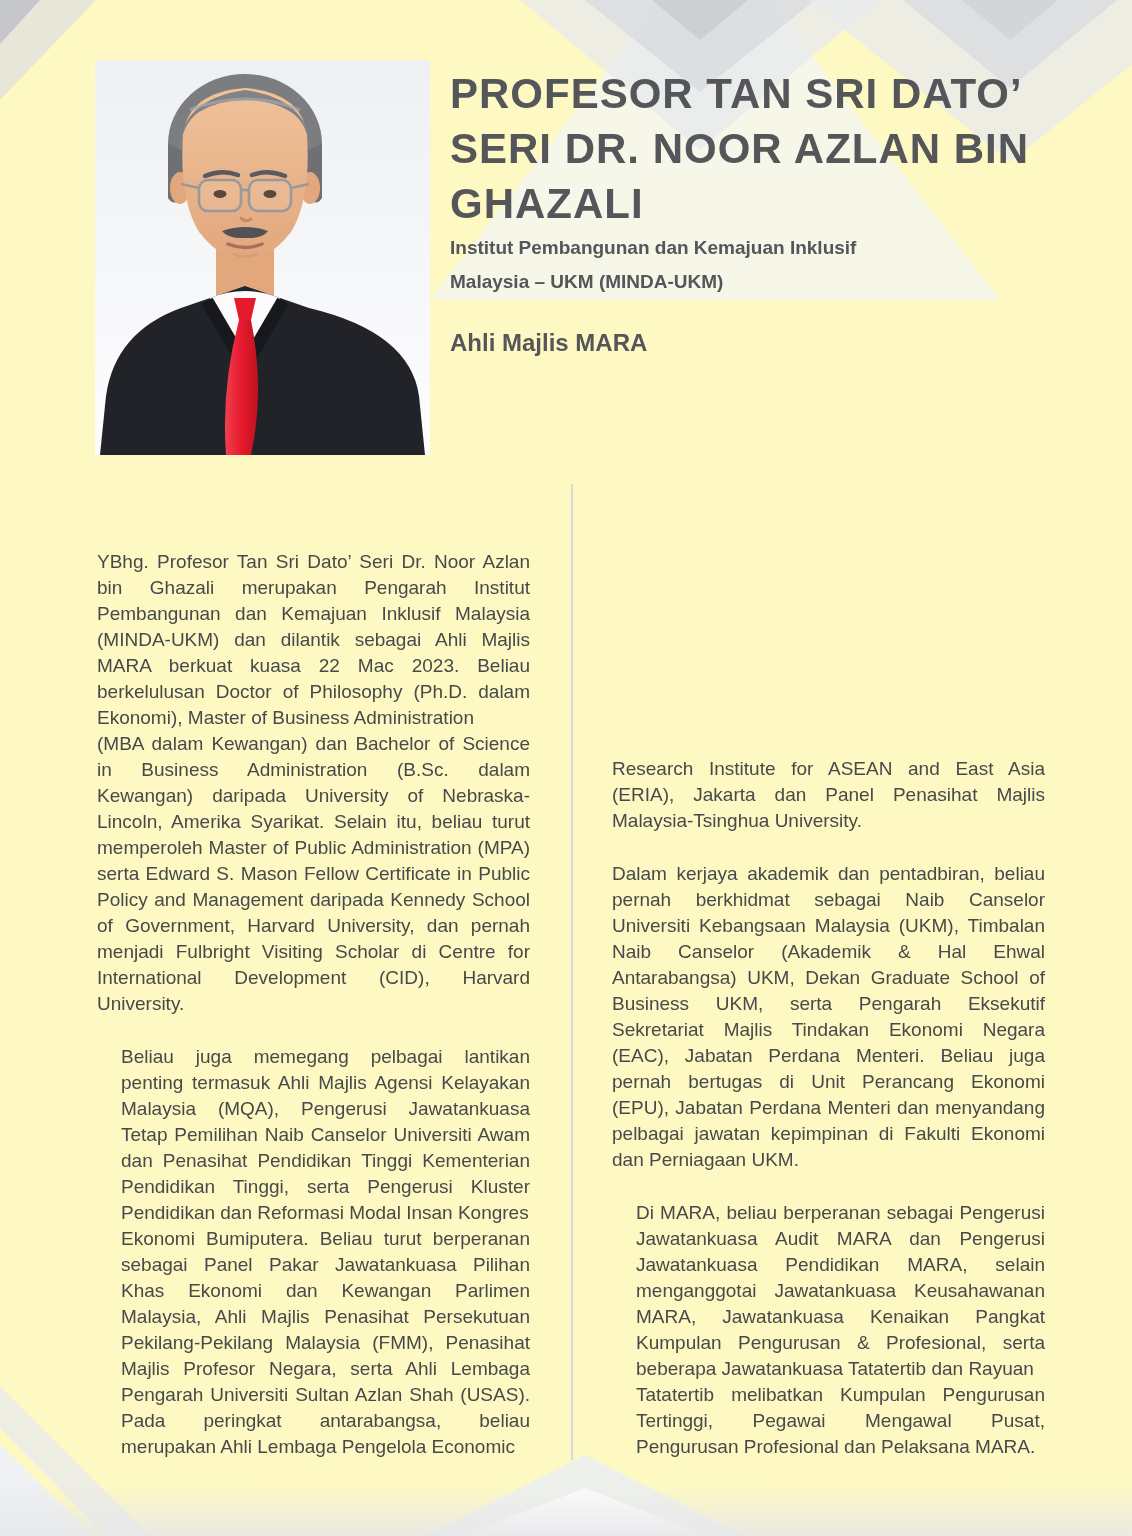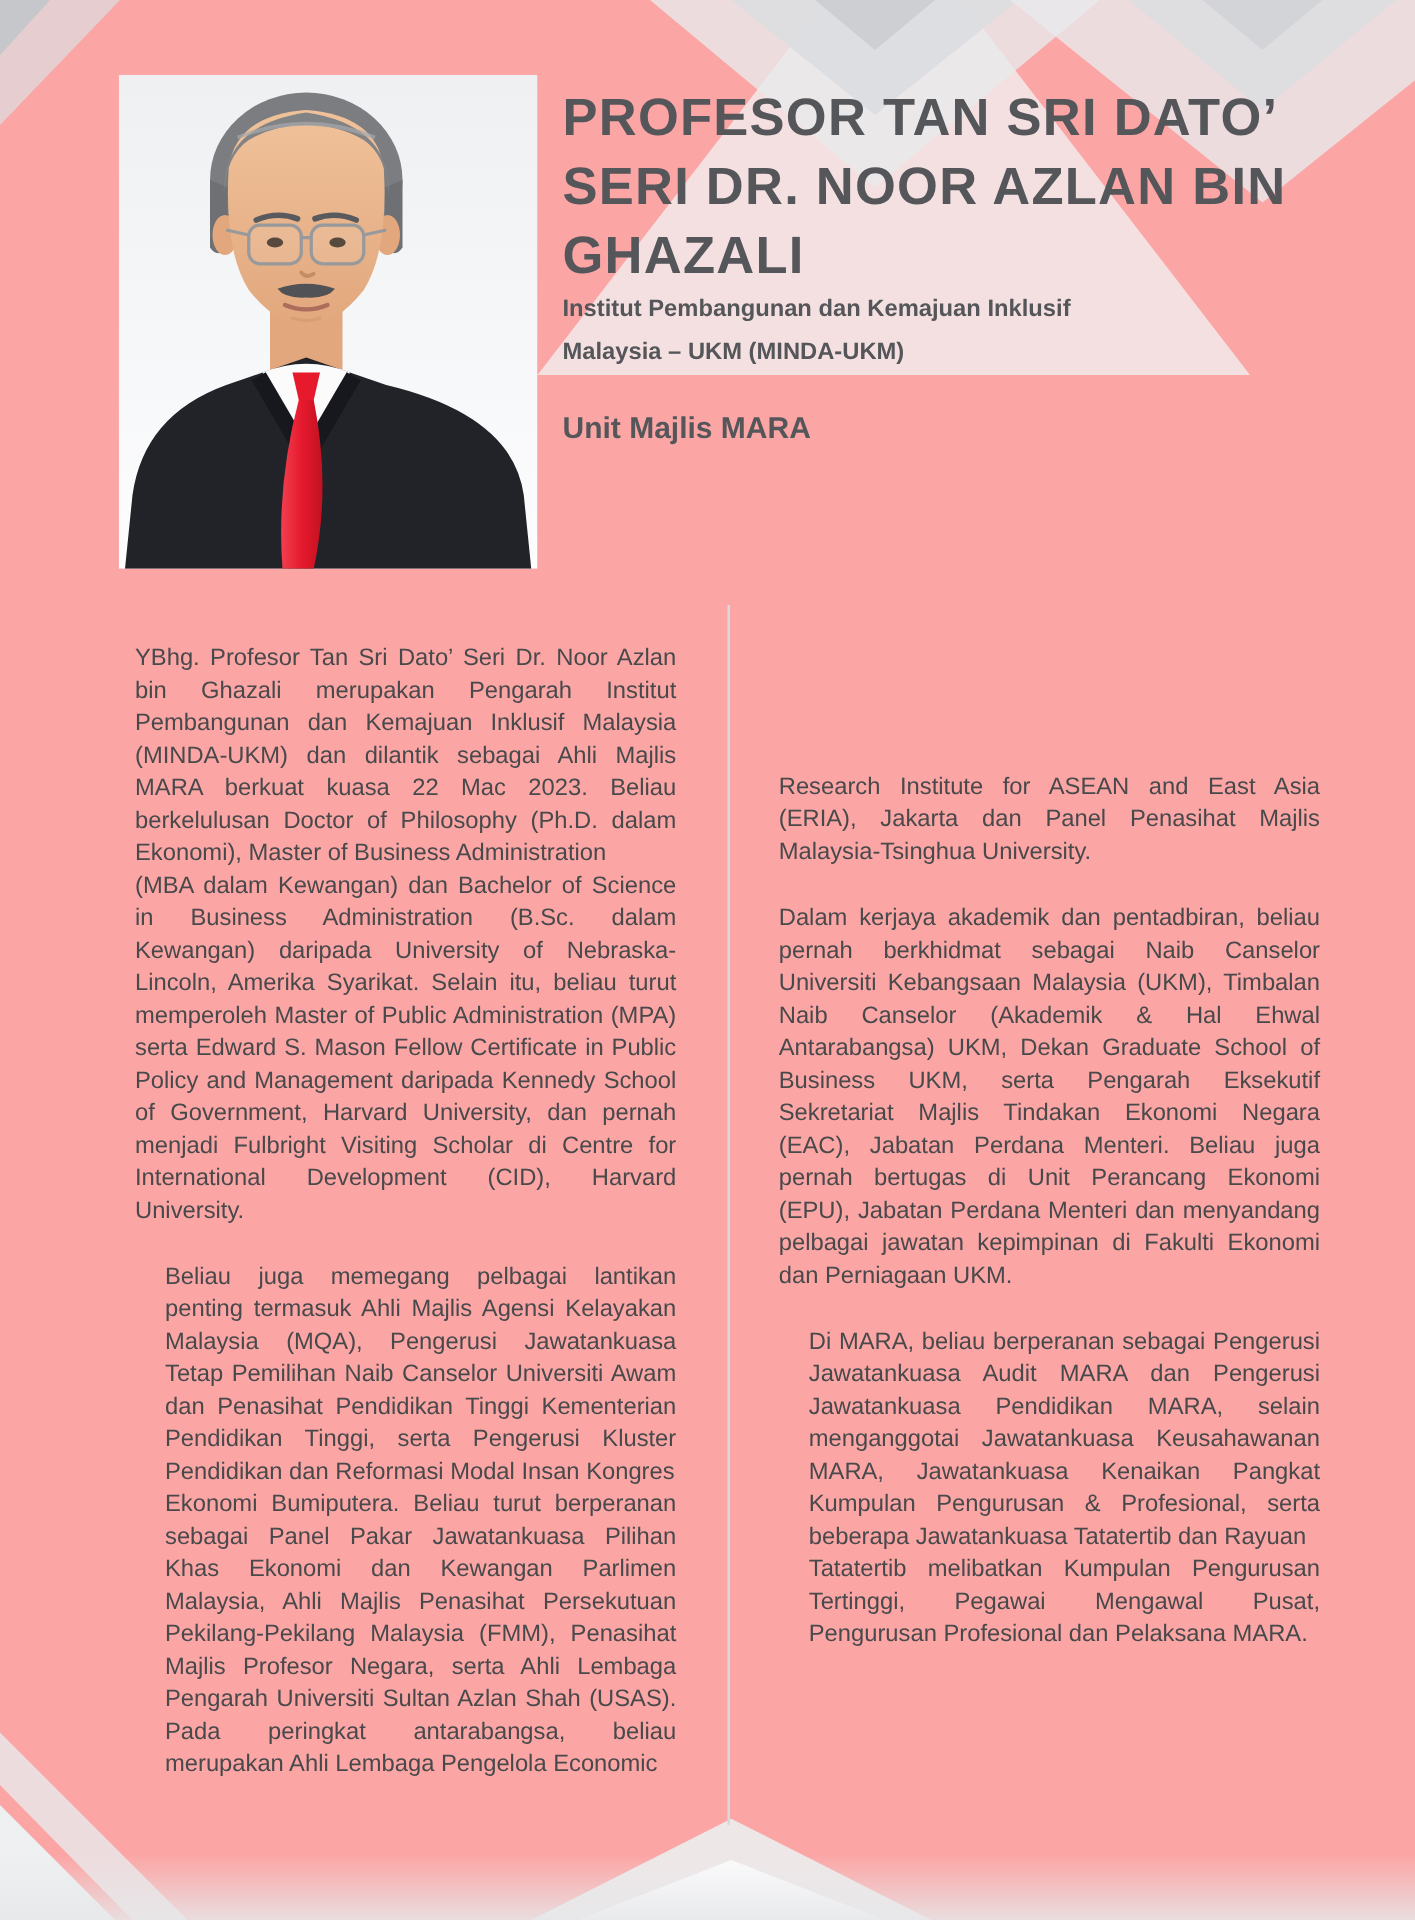--- a/index.html
+++ b/index.html
@@ -1,19 +1,19 @@
 <!DOCTYPE html>
 <html><head>
 <meta charset="utf-8">
 <style>
   html,body{margin:0;padding:0;background:#ffffff;}
   .page{
     position:relative;
     width:1132px;height:1536px;
-    background:#fca5a5;
+    background:#fef9c3;
     overflow:hidden;
     font-family:"Liberation Sans","DejaVu Sans",sans-serif;
   }
   .bg-top,.bg-bottom{position:absolute;left:0;z-index:0;pointer-events:none;}
   .bg-top{top:0;}
   .bg-bottom{bottom:0;}
   .photo{
     position:absolute;left:95px;top:60px;width:335px;height:395px;z-index:1;
   }
   .header-text{
@@ -32,22 +32,22 @@
   }
   .role-org{
     font-size:19px;line-height:34px;font-weight:700;color:#55565a;
     white-space:pre-line;
   }
   .appointment{margin-top:27px;}
   .appointment-title,.appointment-term{
     font-size:24px;line-height:34px;font-weight:700;color:#55565a;
   }
   .body-columns{
-    position:absolute;left:108px;top:478px;width:948px;z-index:1;
-    display:flex;align-items:center;
+    position:absolute;left:97px;top:478px;width:948px;z-index:1;
+    display:flex;align-items:flex-end;
   }
   .col{
     width:433px;
     font-size:19px;line-height:26px;color:#48494b;
     text-align:justify;
   }
   .col p{margin:0 0 27px;white-space:pre-line;}
   .col p:last-child{margin-bottom:0;margin-left:24px;}
   .divider{
     width:2px;height:976px;
@@ -151,21 +151,21 @@
     </svg>
   </div>
 
   <div class="header-text">
     <h1 class="name">PROFESOR TAN SRI DATO’
 SERI DR. NOOR AZLAN BIN
 GHAZALI</h1>
     <div class="role-org">Institut Pembangunan dan Kemajuan Inklusif
 Malaysia – UKM (MINDA-UKM)</div>
     <div class="appointment">
-      <div class="appointment-title">Unit Majlis MARA</div>
+      <div class="appointment-title">Ahli Majlis MARA</div>
     </div>
   </div>
 
   <div class="body-columns">
     <div class="col">
       <p>YBhg. Profesor Tan Sri Dato’ Seri Dr. Noor Azlan bin Ghazali merupakan Pengarah Institut Pembangunan dan Kemajuan Inklusif Malaysia (MINDA-UKM) dan dilantik sebagai Ahli Majlis MARA berkuat kuasa 22 Mac 2023. Beliau berkelulusan Doctor of Philosophy (Ph.D. dalam Ekonomi), Master of Business Administration
 (MBA dalam Kewangan) dan Bachelor of Science in Business Administration (B.Sc. dalam Kewangan) daripada University of Nebraska-Lincoln, Amerika Syarikat. Selain itu, beliau turut memperoleh Master of Public Administration (MPA) serta Edward S. Mason Fellow Certificate in Public Policy and Management daripada Kennedy School of Government, Harvard University, dan pernah menjadi Fulbright Visiting Scholar di Centre for International Development (CID), Harvard University.</p>
       <p>Beliau juga memegang pelbagai lantikan penting termasuk Ahli Majlis Agensi Kelayakan Malaysia (MQA), Pengerusi Jawatankuasa Tetap Pemilihan Naib Canselor Universiti Awam dan Penasihat Pendidikan Tinggi Kementerian Pendidikan Tinggi, serta Pengerusi Kluster Pendidikan dan Reformasi Modal Insan Kongres
 Ekonomi Bumiputera. Beliau turut berperanan sebagai Panel Pakar Jawatankuasa Pilihan Khas Ekonomi dan Kewangan Parlimen Malaysia, Ahli Majlis Penasihat Persekutuan Pekilang-Pekilang Malaysia (FMM), Penasihat Majlis Profesor Negara, serta Ahli Lembaga Pengarah Universiti Sultan Azlan Shah (USAS). Pada peringkat antarabangsa, beliau merupakan Ahli Lembaga Pengelola Economic</p>
     </div>

